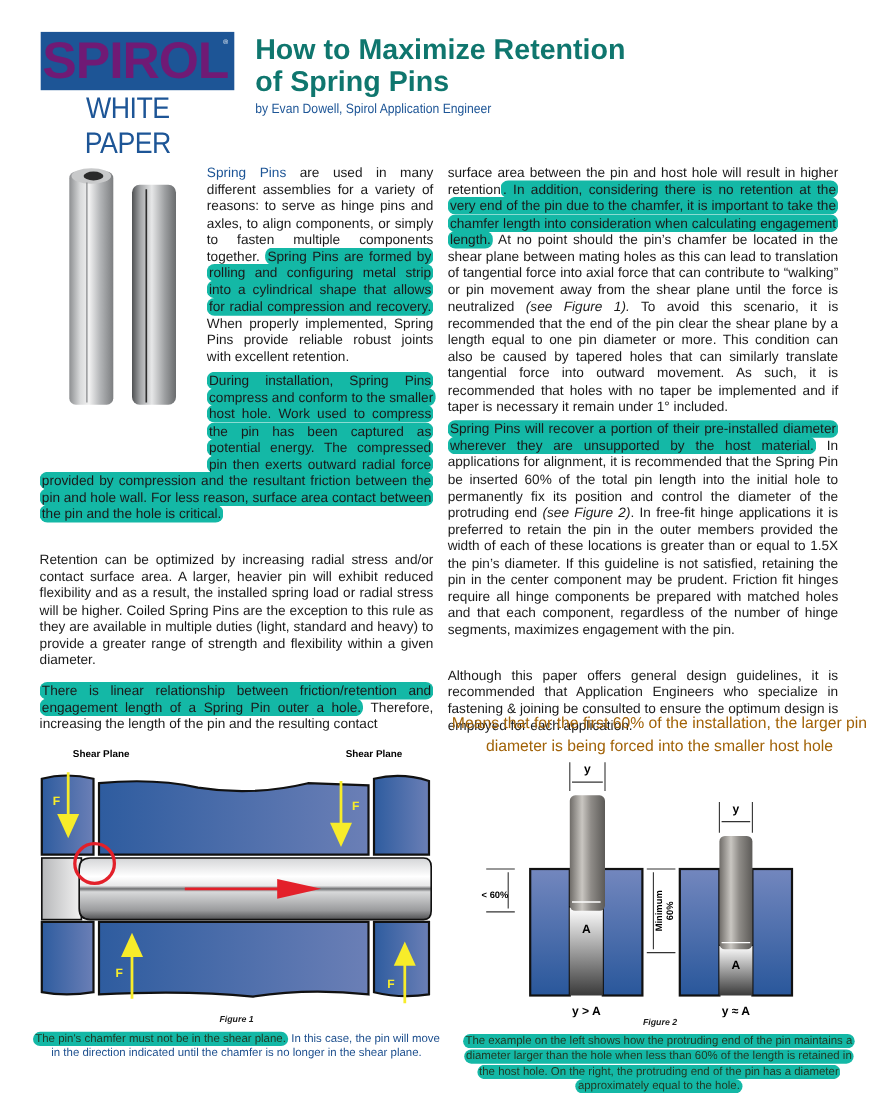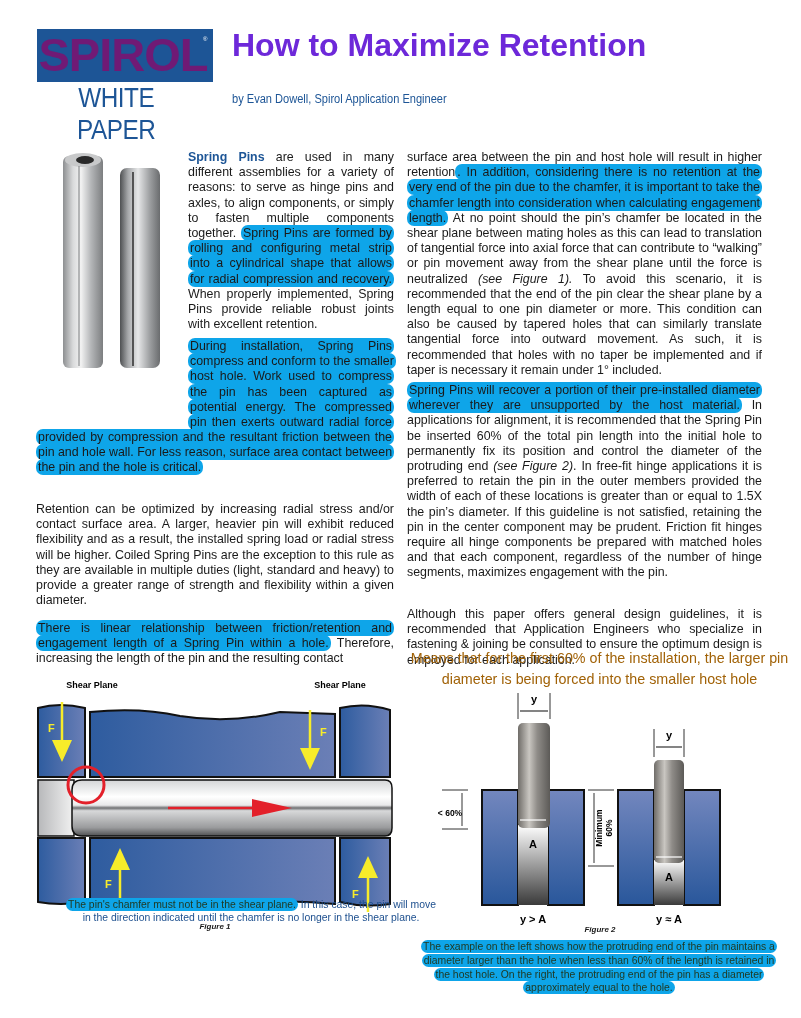--- a/index.html
+++ b/index.html
@@ -2,41 +2,42 @@
 <html><head>
 <meta charset="utf-8">
 <style>
   html,body{margin:0;padding:0;background:#fff;}
   body{width:801px;height:1018px;position:relative;overflow:hidden;font-family:"Liberation Sans",sans-serif;color:#1a1a1a;}
   .abs{position:absolute;}
   .logo-box{left:37px;top:29px;width:176px;height:53px;background:#1d5596;}
   .logo-text{left:37px;top:27px;width:172px;text-align:center;color:#701a75;font-weight:bold;font-size:47px;letter-spacing:-1px;line-height:56px;}
   .logo-reg{left:203px;top:36px;color:#fff;font-size:6px;}
   .wp{left:37px;top:82px;width:176px;text-align:center;color:#1d5596;font-size:27px;line-height:32px;letter-spacing:-0.5px;transform:scaleX(0.9);transform-origin:left top;}
-  .title{left:232px;top:31px;color:#6d28d9;font-weight:bold;font-size:32px;line-height:29px;}
+  .title{left:232px;top:31px;color:#0f766e;font-weight:bold;font-size:26px;line-height:29px;}
   .byline{left:232px;top:92px;color:#1d5596;font-size:12.3px;transform:scaleX(0.9);transform-origin:left top;}
   .para{font-size:12.4px;line-height:15.2px;text-align:justify;}
-  .hl{background:#0ea5e9;border-radius:7px;padding:1px 2px;box-decoration-break:clone;-webkit-box-decoration-break:clone;}
-  .sp-lead{color:#1d5596;font-weight:bold;}
+  .hl{background:#14b8a6;border-radius:7px;padding:1px 2px;box-decoration-break:clone;-webkit-box-decoration-break:clone;}
+  .sp-lead{color:#1d5596;font-weight:normal;}
   .caption-blue{color:#1d4f8e;font-size:11.2px;line-height:14.5px;text-align:center;margin-top:43px;}
   .red-note{color:#a16207;font-size:14.3px;line-height:21px;text-align:center;}
   .fig-label{font-size:8px;font-style:italic;font-weight:bold;text-align:center;}
   .fig-cap{font-size:10.4px;line-height:13.4px;text-align:center;color:#1d4f8e;}
   .fig-cap2{font-size:10.4px;line-height:13.8px;text-align:center;color:#203a24;}
   svg text{font-family:"Liberation Sans",sans-serif;}
 </style>
 </head>
 <body>
 
 <div class="abs logo-box"></div>
 <div class="abs logo-text">SPIROL</div>
 <div class="abs logo-reg">®</div>
 <div class="abs wp">WHITE PAPER</div>
 <div class="abs title">
   <div>How to Maximize Retention</div>
+  <div>of Spring Pins</div>
 </div>
 <div class="abs byline">by Evan Dowell, Spirol Application Engineer</div>
 
 <svg class="abs" style="left:45px;top:148px;" width="130" height="232">
   <defs>
     <linearGradient id="pinMetal" x1="0" x2="1" y1="0" y2="0">
       <stop offset="0" stop-color="#8d8f91"></stop>
         <stop offset="0.25" stop-color="#d9dadb"></stop>
       <stop offset="0.45" stop-color="#f2f2f2"></stop>
         <stop offset="0.7" stop-color="#b4b6b8"></stop>
@@ -63,21 +64,21 @@
 </svg>
 <div class="abs caption-blue" style="left:38px;top:389px;width:146px;">There are two types of Spring Pins: Coiled Pins (left) and Slotted Pins (right).</div>
 
 <div class="abs para" style="left:188px;top:150px;width:206px;"><span class="sp-lead">Spring Pins</span><span> are used in many different assemblies for a variety of reasons: to serve as hinge pins and axles, to align components, or simply to fasten multiple components together. </span><span class="hl">Spring Pins are formed by rolling and configuring metal strip into a cylindrical shape that allows for radial compression and recovery.</span><span> When properly implemented, Spring Pins provide reliable robust joints with excellent retention.</span></div>
 
 <div class="abs para" style="left:188px;top:339px;width:206px;"><span class="hl">During installation, Spring Pins compress and conform to the smaller host hole. Work used to compress the pin has been captured as potential energy. The compressed pin then exerts outward radial force against the hole wall. Retention is</span></div>
 <div class="abs para" style="left:36px;top:430px;width:358px;"><span class="hl">provided by compression and the resultant friction between the pin and hole wall.  For less reason, surface area contact between the pin and the hole is critical.</span></div>
 
 <div class="abs para" style="left:36px;top:502px;width:358px;">Retention can be optimized by increasing radial stress and/or contact surface area. A larger, heavier pin will exhibit reduced flexibility and as a result, the installed spring load or radial stress will be higher.  Coiled Spring Pins are the exception to this rule as they are available in multiple duties (light, standard and heavy) to provide a greater range of strength and flexibility within a given diameter.</div>
 
-<div class="abs para" style="left:36px;top:621px;width:358px;"><span class="hl">There is linear relationship between friction/retention and engagement length of a Spring Pin within a hole.</span><span> Therefore, increasing the length of the pin and the resulting contact</span></div>
+<div class="abs para" style="left:36px;top:621px;width:358px;"><span class="hl">There is linear relationship between friction/retention and engagement length of a Spring Pin outer a hole.</span><span> Therefore, increasing the length of the pin and the resulting contact</span></div>
 
 <div class="abs para" style="left:407px;top:150px;width:355px;"><span>surface area between the pin and host hole will result in higher retention</span><span class="hl">. In addition, considering there is no retention at the very end of the pin due to the chamfer, it is important to take the chamfer length into consideration when calculating engagement length.</span><span> At no point should the pin’s chamfer be located in the shear plane between mating holes as this can lead to translation of tangential force into axial force that can contribute to “walking” or pin movement away from the shear plane until the force is neutralized </span><i>(see Figure 1).</i><span>  To avoid this scenario, it is recommended that the end of the pin clear the shear plane by a length equal to one pin diameter or more. This condition can also be caused by tapered holes that can similarly translate tangential force into outward movement. As such, it is recommended that holes with no taper be implemented and if taper is necessary it remain under 1° included.</span></div>
 
 <div class="abs para" style="left:407px;top:383px;width:355px;"><span class="hl">Spring Pins will recover a portion of their pre-installed diameter wherever they are unsupported by the host material.</span><span>  In applications for alignment, it is recommended that the Spring Pin be inserted 60% of the total pin length into the initial hole to permanently fix its position and control the diameter of the protruding end </span><i>(see Figure 2)</i><span>. In free-fit hinge applications it is preferred to retain the pin in the outer members provided the width of each of these locations is greater than or equal to 1.5X the pin’s diameter. If this guideline is not satisfied, retaining the pin in the center component may be prudent. Friction fit hinges require all hinge components be prepared with matched holes and that each component, regardless of the number of hinge segments, maximizes engagement with the pin.</span></div>
 
 <div class="abs para" style="left:407px;top:588px;width:355px;margin-top:19px;">Although this paper offers general design guidelines, it is recommended that Application Engineers who specialize in fastening &amp; joining be consulted to ensure the optimum design is employed for each application.</div>
 
 <div class="abs red-note" style="left:402px;top:648px;width:395px;">Means that for the first 60% of the installation, the larger pin diameter is being forced into the smaller host hole</div>
 
 <svg class="abs" style="left:30px;top:672px;" width="370" height="242">
@@ -136,21 +137,21 @@
   <text x="322" y="226" font-size="11" font-weight="bold" fill="#f7ec2a">F</text>
 
   <g>
       <line x1="138" y1="136" x2="230" y2="136" stroke="#e3202a" stroke-width="2.5"></line>
       <polygon points="222,127 262,136 222,145" fill="#e3202a"></polygon>
     </g>
 
   <circle cx="56" cy="113" r="18" fill="none" stroke="#e3202a" stroke-width="3"></circle>
 </svg>
 <div class="abs fig-label" style="left:30px;top:922px;width:370px;">Figure 1</div>
-<div class="abs fig-cap" style="left:30px;top:898px;width:370px;margin-left:36px;"><span class="hl" style="color:#203a24;">The pin's chamfer must not be in the shear plane.</span><span>  In this case, the pin will move in the direction indicated until the chamfer is no longer in the shear plane.</span></div>
+<div class="abs fig-cap" style="left:30px;top:938px;width:370px;"><span class="hl" style="color:#203a24;">The pin's chamfer must not be in the shear plane.</span><span>  In this case, the pin will move in the direction indicated until the chamfer is no longer in the shear plane.</span></div>
 
 <svg class="abs" style="left:420px;top:685px;" width="330" height="240">
   <defs>
     <linearGradient id="hostBlue" x1="0" x2="0" y1="0" y2="1">
       <stop offset="0" stop-color="#7387be"></stop>
         <stop offset="1" stop-color="#29579b"></stop>
     </linearGradient>
     <linearGradient id="pinSteel" x1="0" x2="1" y1="0" y2="0">
       <stop offset="0" stop-color="#6f6c68"></stop>
         <stop offset="0.35" stop-color="#c9c6c1"></stop>

